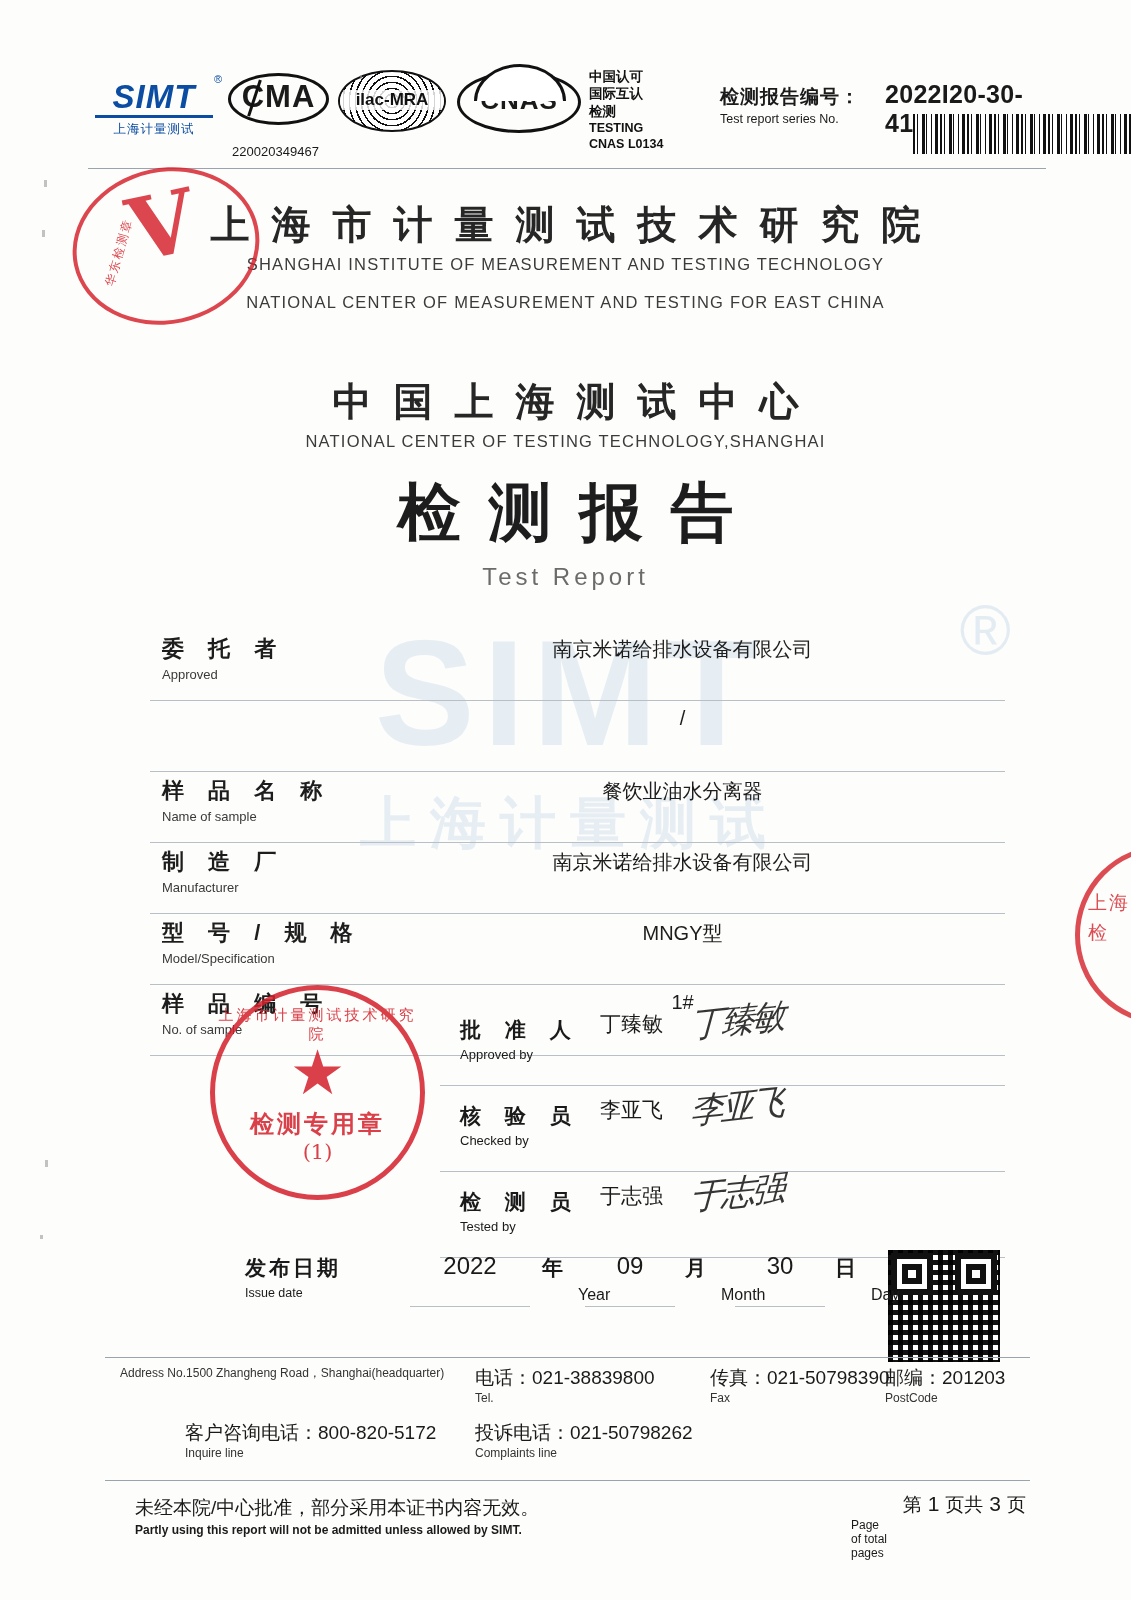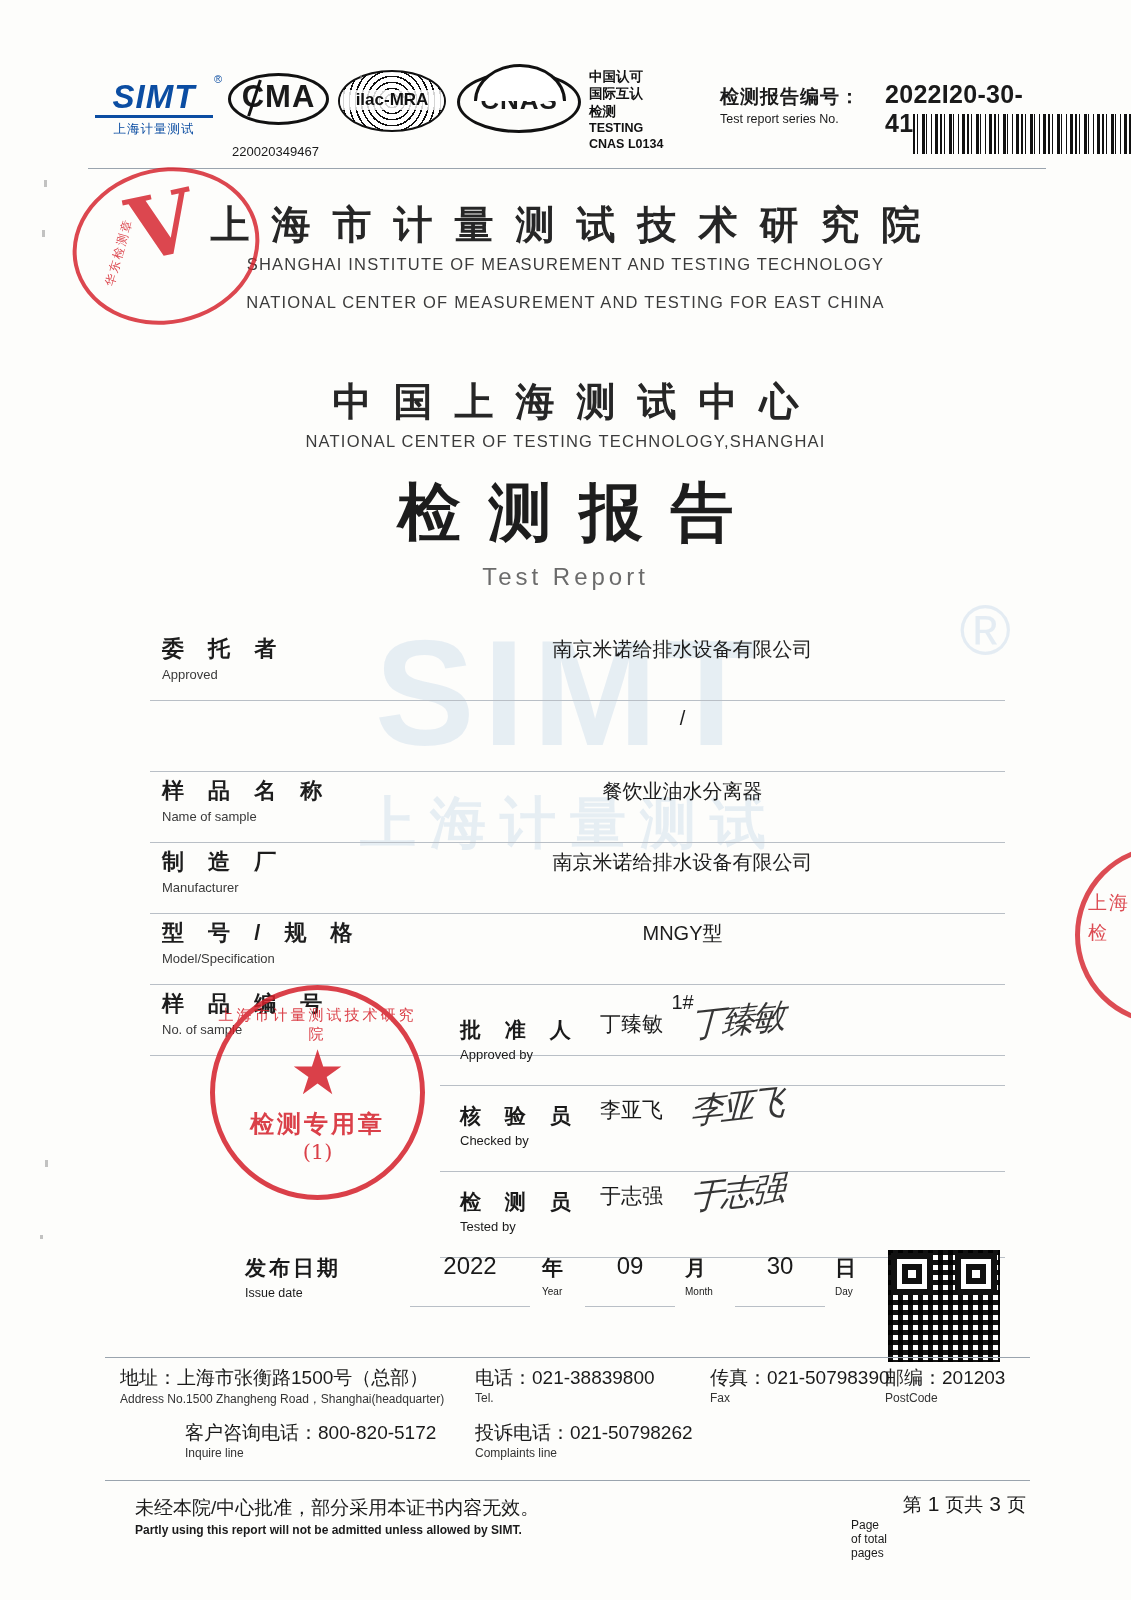--- a/index.html
+++ b/index.html
@@ -497,23 +497,24 @@
     padding-bottom: 26px;
   }
   .issue .unit {
     position: absolute;
     top: 2px;
     font-size: 21px;
     font-weight: bold;
   }
   .issue .unit .en {
     display: block;
-    font-size: 10px;
+    font-size: 16px;
     font-weight: normal;
     margin-top: 4px;
+    margin-left: 36px;
   }
 
   
   .footer-line {
     position: absolute;
     left: 105px;
     width: 925px;
     border-top: 1.5px solid #9aa4ae;
   }
   .fl1 { top: 1357px; }
@@ -752,21 +753,20 @@
     <div class="unit" style="left:590px;">
       <span>日</span>
       <span class="en">Day</span>
     </div>
   </div>
 
   <div class="footer-line fl1"></div>
 
   <div class="contact">
     <div class="c-item" style="left:0; top:0;">
-      <div>地址：上海市张衡路1500号（总部）</div>
       <div class="lbl-en">Address No.1500 Zhangheng Road，Shanghai(headquarter)</div>
     </div>
     <div class="c-item" style="left:355px; top:0;">
       <div>电话：021-38839800</div>
       <div class="lbl-en">Tel.</div>
     </div>
     <div class="c-item" style="left:590px; top:0;">
       <div>传真：021-50798390</div>
       <div class="lbl-en">Fax</div>
     </div>

